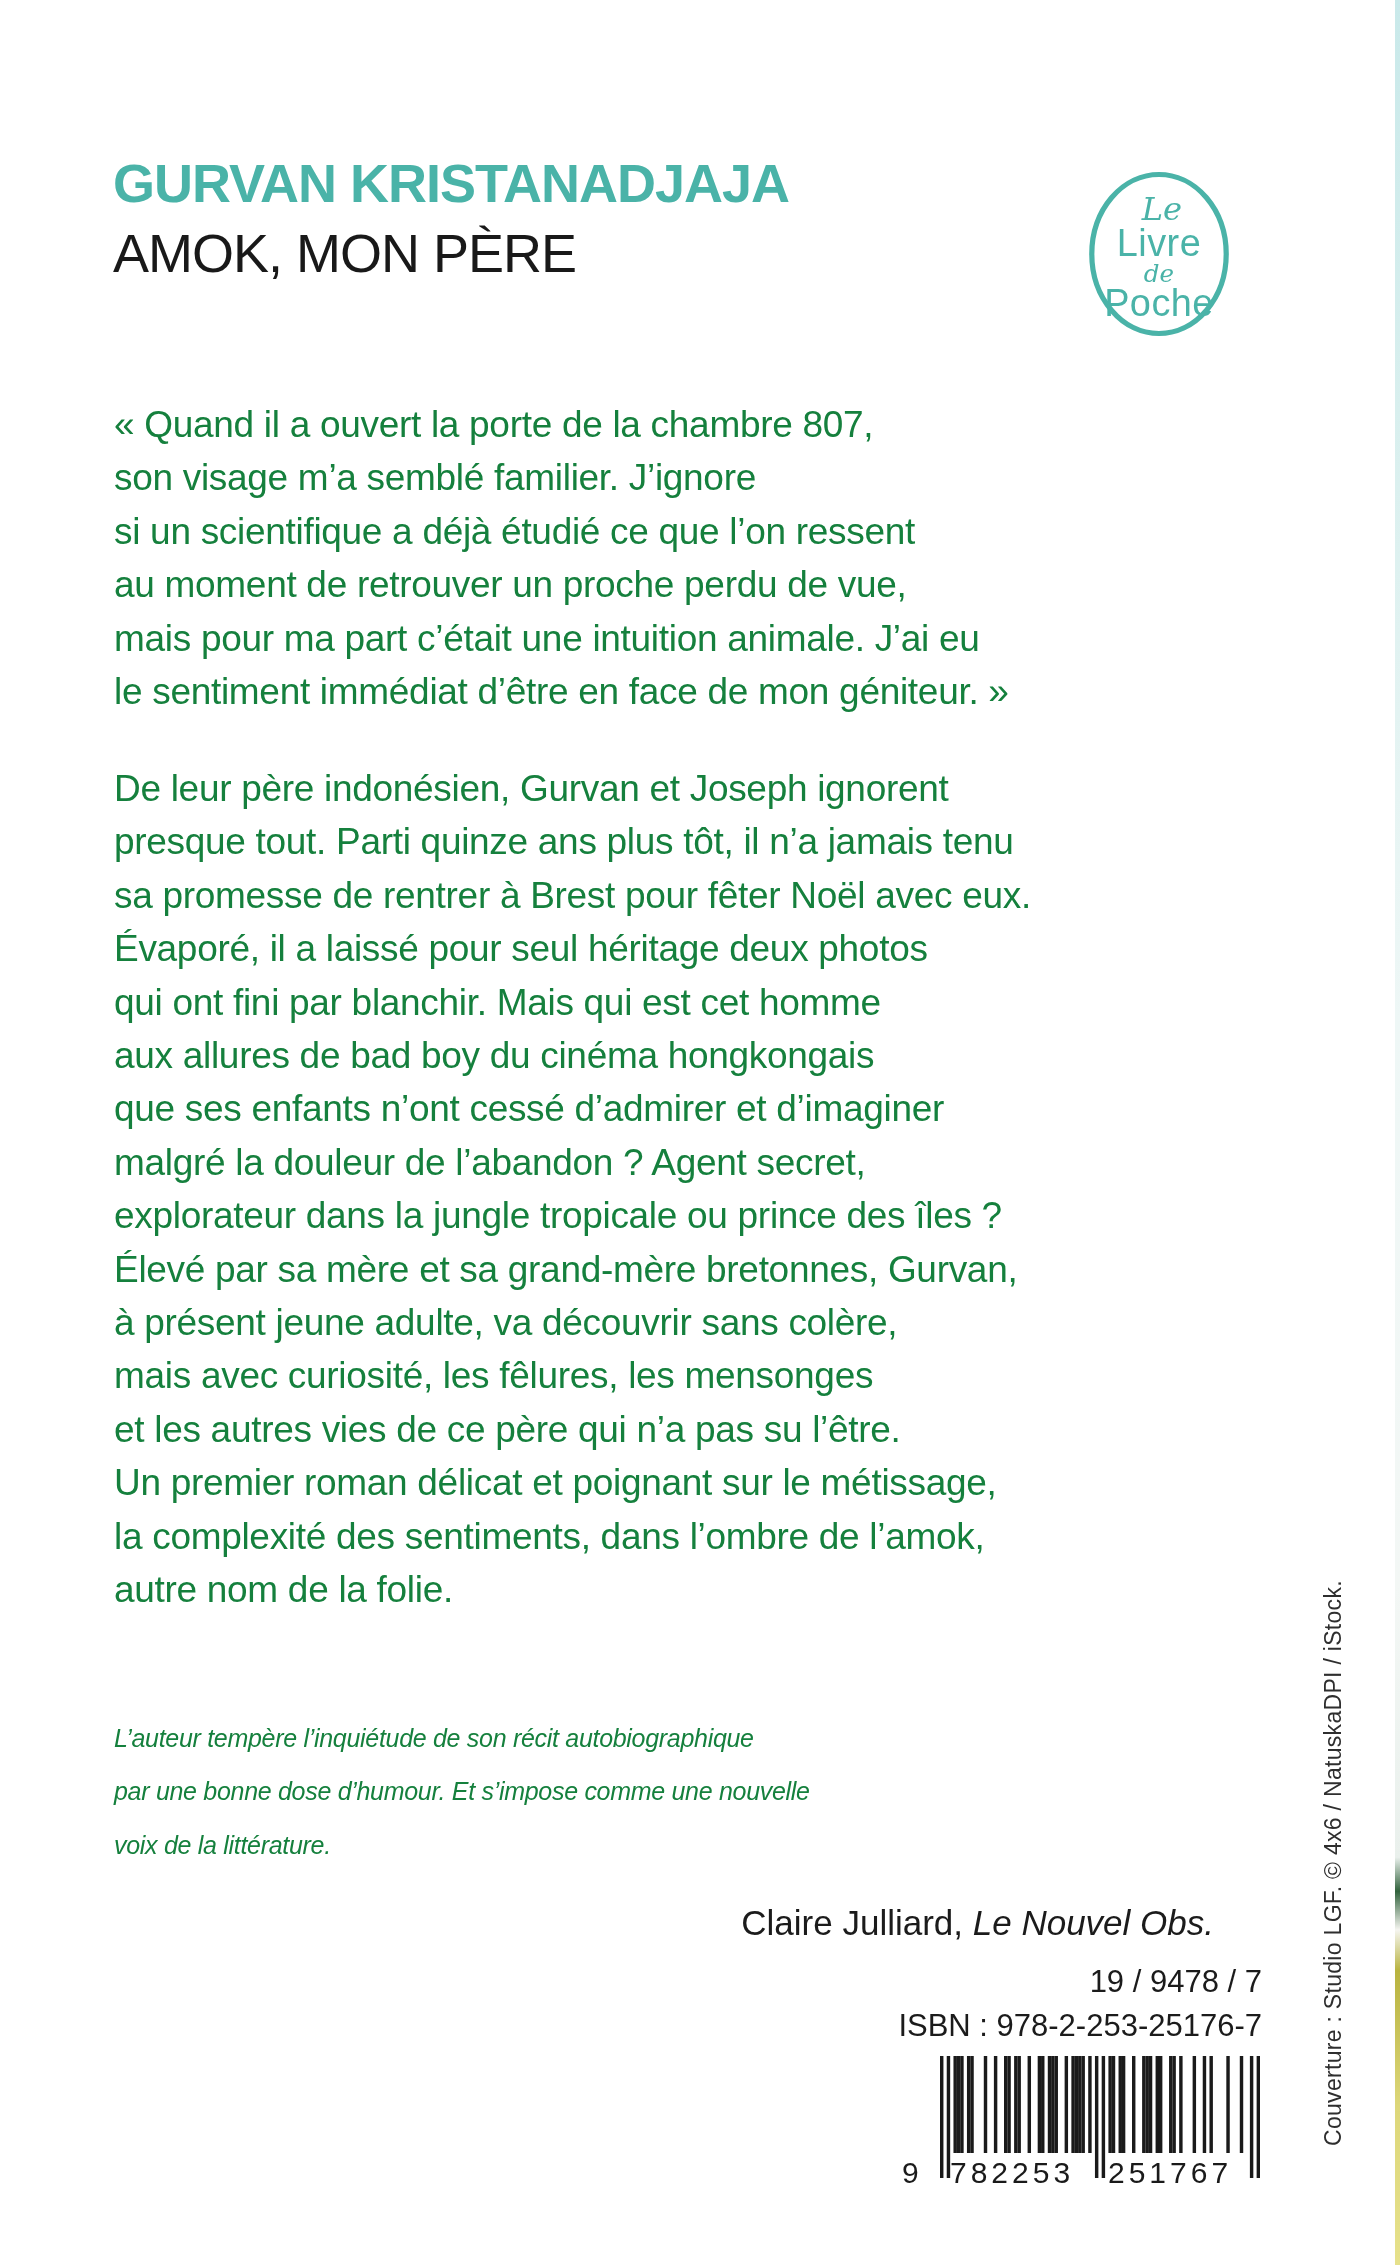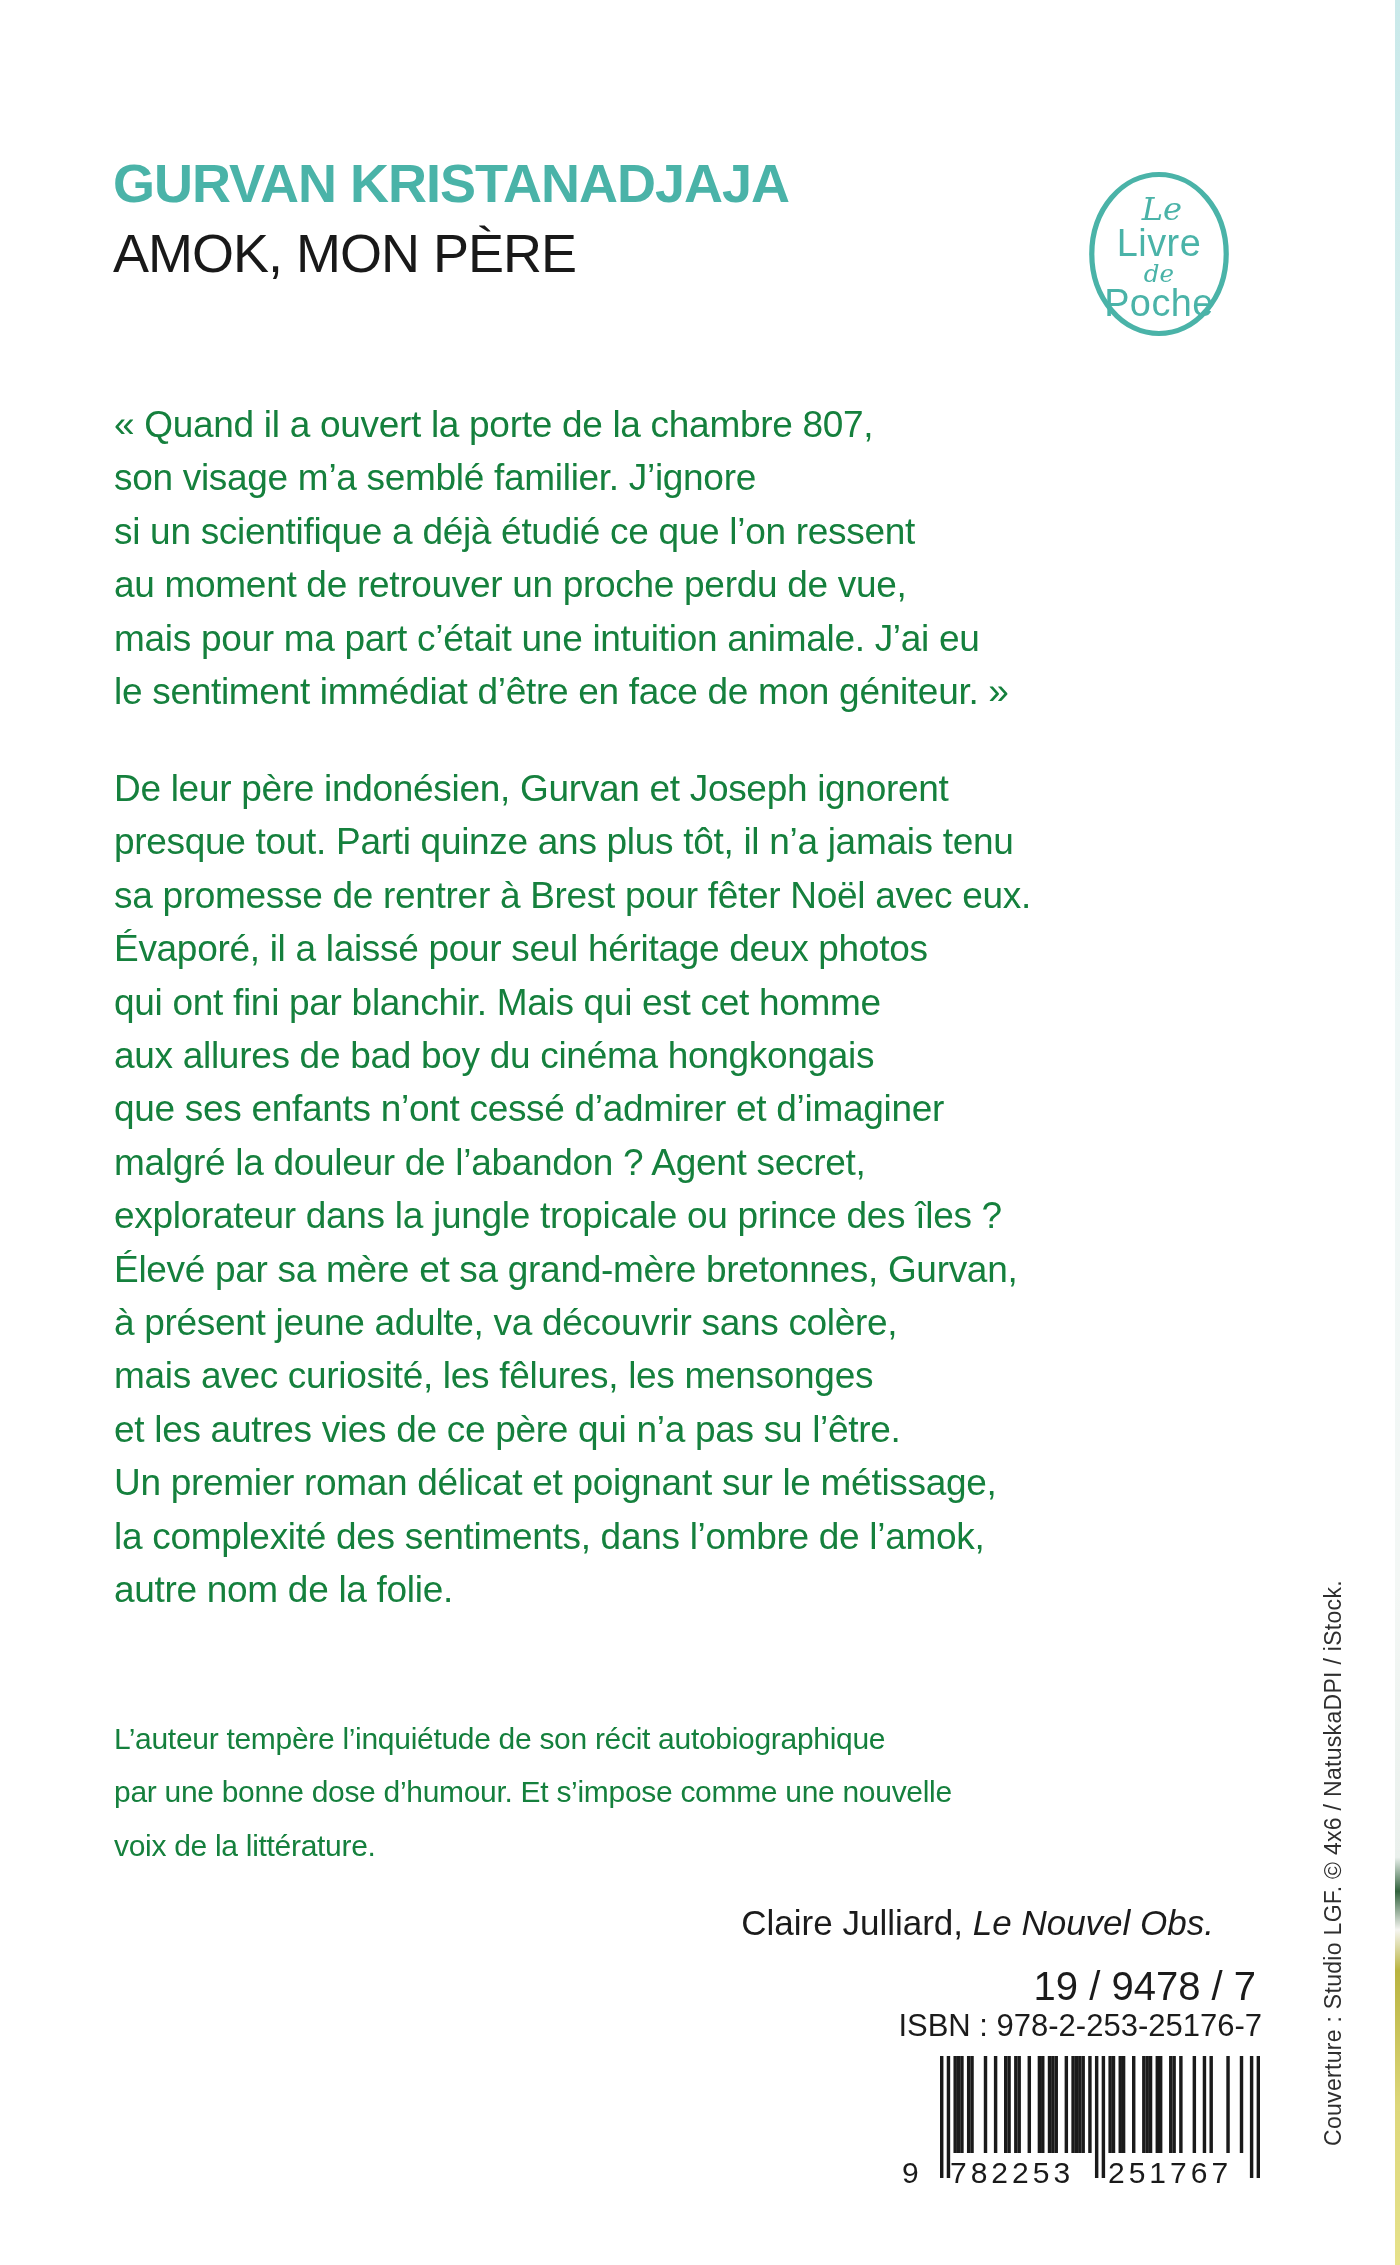--- a/index.html
+++ b/index.html
@@ -29,30 +29,30 @@
   .lg-script.sm{ font-size:26px; }
   .lg-main{ font-family:"Liberation Sans", sans-serif; font-size:40px; letter-spacing:0.5px; }
   .textblock{
     position:absolute; left:114px; width:1130px;
     font-size:37px; line-height:53.4px; letter-spacing:-0.3px;
     white-space:pre-line; color:#15803d;
   }
   .quote{ top:398px; }
   .synopsis{ top:762px; }
   .review{
-    top:1712px; font-size:30px;
+    top:1712px; font-style:italic; font-size:25px;
   }
   .attribution{
     position:absolute; right:186px; top:1862px;
     font-size:35px; line-height:1.2; color:#1b1b1b;margin-top:40px;
   }
   .attribution .ital{ font-style:italic; }
   .edition{
-    position:absolute; right:144px; top:1966px;
-    font-size:40px; line-height:1; 
+    position:absolute; right:138px; top:1966px;
+    font-size:31px; line-height:1; 
   }
   .isbn{
     position:absolute; right:138px; top:2010px;
     font-size:31px; line-height:1; text-align:right;
   }
   .barcode-wrap{ position:absolute; left:900px; top:2056px; width:365px; height:145px; }
   .barcode-svg{ position:absolute; left:40px; top:0; width:320px; height:122px; }
   .bc-digit{
     position:absolute; top:102px; font-size:30px; line-height:1;
     letter-spacing:4px; color:#1a1a1a; font-family:"Liberation Sans", sans-serif;

